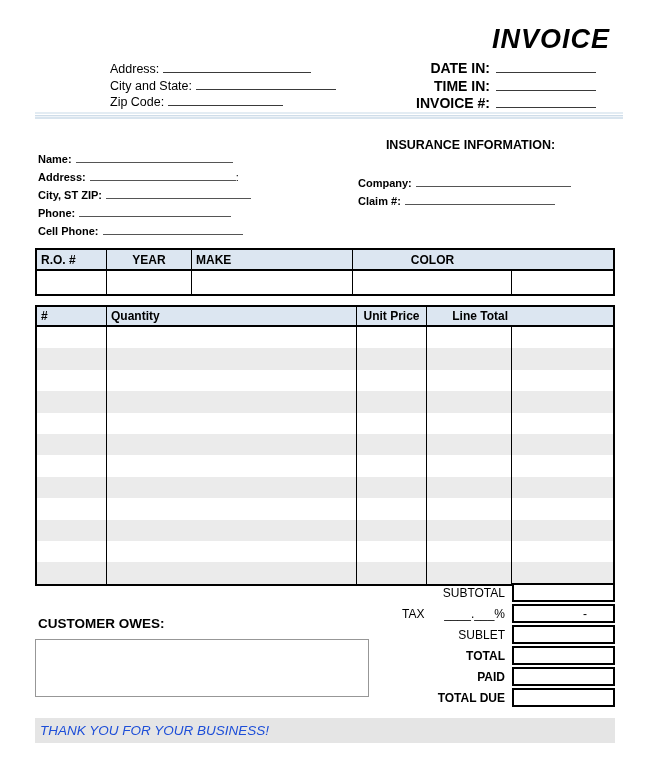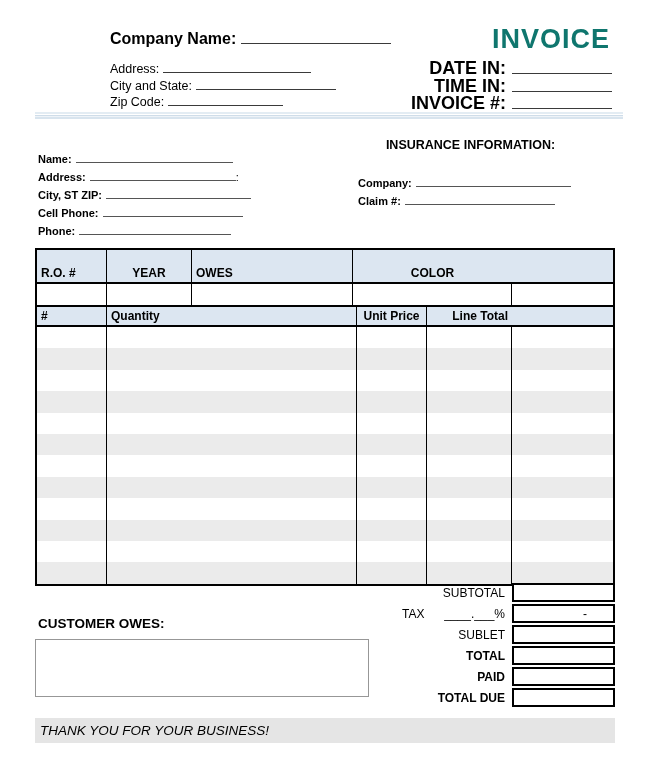--- a/index.html
+++ b/index.html
@@ -6,44 +6,44 @@
   html,body { width:650px; height:765px; background:#ffffff;
     font-family:"Liberation Sans", sans-serif; color:#000; }
   .page { position:relative; width:650px; height:765px; overflow:hidden; background:#fff; }
 
   .blank { display:inline-block; border-bottom:1.3px solid #3a3a3a; height:11px; vertical-align:baseline; }
 
   
   .company-row { position:absolute; left:110px; top:30px; font-size:16px; font-weight:bold; }
   .company-row .blank { width:150px; height:13px; }
   .invoice-title { position:absolute; right:40px; top:24px; font-size:27px; font-weight:bold;
-    letter-spacing:1px; color:#0f766e; }
+    letter-spacing:1px; color:#000000;font-style:italic; }
   .addr-col { position:absolute; left:110px; top:61px; font-size:12.5px; line-height:16.5px; }
   .addr-col .blank { margin-left:4px; }
-  .hdr-right { position:absolute; right:38px; top:60px; font-size:18px; font-weight:bold;
+  .hdr-right { position:absolute; right:54px; top:60px; font-size:14px; font-weight:bold;
     text-align:right; line-height:17.5px; }
   .hdr-right .blank { width:100px; margin-left:6px; }
 
   .divider { position:absolute; left:35px; top:112px; width:588px; height:7px;
     background:linear-gradient(to bottom,#e3ecf3 0 1.6px,#ffffff 1.6px 2.8px,#cfdde9 2.8px 4.4px,#eef3f8 4.4px 5.4px,#d8e4ee 5.4px 7px); }
 
   
   .cust-col { position:absolute; left:38px; top:150px; font-size:11px; line-height:18px; }
   .cust-col b { font-weight:bold; }
   .cust-col .blank { margin-left:4px; border-bottom-color:#555; }
   .ins-col { position:absolute; left:358px; top:138px; width:225px; font-size:11px; }
   .ins-heading { font-size:12.5px; font-weight:bold; text-align:center; margin-bottom:22px; }
   .ins-row { line-height:18px; }
   .ins-row .blank { margin-left:4px; border-bottom-color:#555; }
 
   
   .vtable { position:absolute; left:35px; top:248px; width:580px; border:2px solid #000; }
   .vrow { display:grid; grid-template-columns:70px 85px 161px 159px 1fr; }
   .vrow.head { background:#dce6f1; border-bottom:2px solid #000; font-weight:bold; font-size:12px; }
-  .vrow.head > div { padding:16px 4px 2px; }
+  .vrow.head > div { padding:3px 4px 2px; }
   .vrow.body > div { height:23px; background:#fff; }
   .vrow > div { border-right:1.5px solid #000; }
   .vrow > div:last-child { border-right:none; }
   .ta-c { text-align:center; }
 
   
   .itable { position:absolute; left:35px; top:305px; width:580px; border:2px solid #000; }
   .irow { display:grid; grid-template-columns:70px 250px 70px 85px 1fr; }
   .irow.head { background:#dce6f1; border-bottom:2px solid #000; font-weight:bold; font-size:12px; }
   .irow.head > div { padding:2px 4px 2px; }
@@ -63,31 +63,27 @@
     display:flex; align-items:center; justify-content:flex-end; padding-right:26px; }
 
   
   .owes-label { position:absolute; left:38px; top:616px; font-size:13.5px; font-weight:bold; }
   .owes-box { position:absolute; left:35px; top:639px; width:334px; height:58px;
     border:1px solid #979797; background:#fff; }
 
   
   .footer-band { position:absolute; left:35px; top:718px; width:580px; height:25px;
     background:#e5e5e5; display:flex; align-items:center; padding-left:5px;
-    font-size:13.5px; font-style:italic; color:#000000; }
+    font-size:13.5px; font-style:italic; color:#1d4ed8; }
 </style>
 </head>
 <body>
 
 <div class="page">
 
-  <div class="company-row">
-    <span>Company Name:</span>
-    <span class="blank"></span>
-  </div>
   <div class="invoice-title">INVOICE</div>
 
   <div class="addr-col">
     <div>
       <span>Address:</span><span class="blank" style="width:148px"></span>
     </div>
     <div>
       <span>City and State:</span><span class="blank" style="width:140px"></span>
     </div>
     <div>
@@ -113,42 +109,42 @@
     <div>
       <b>Name:</b><span class="blank" style="width:157px"></span>
     </div>
     <div>
       <b>Address:</b><span class="blank" style="width:146px"></span><span>:</span>
     </div>
     <div>
       <b>City, ST ZIP:</b><span class="blank" style="width:145px"></span>
     </div>
     <div>
+      <b>Phone:</b><span class="blank" style="width:152px"></span>
+    </div>
+    <div>
       <b>Cell Phone:</b><span class="blank" style="width:140px"></span>
-    </div>
-    <div>
-      <b>Phone:</b><span class="blank" style="width:152px"></span>
     </div>
   </div>
 
   <div class="ins-col">
     <div class="ins-heading">INSURANCE INFORMATION:</div>
     <div class="ins-row">
       <b>Company:</b><span class="blank" style="width:155px"></span>
     </div>
     <div class="ins-row">
       <b>Claim #:</b><span class="blank" style="width:150px"></span>
     </div>
   </div>
 
   <div class="vtable">
     <div class="vrow head">
       <div>R.O. #</div>
       <div class="ta-c">YEAR</div>
-      <div>OWES</div>
+      <div>MAKE</div>
       <div class="ta-c">COLOR</div>
     </div>
     <div class="vrow body">
       <div></div>
       <div></div>
       <div></div>
       <div></div>
       <div></div>
     </div>
   </div>

